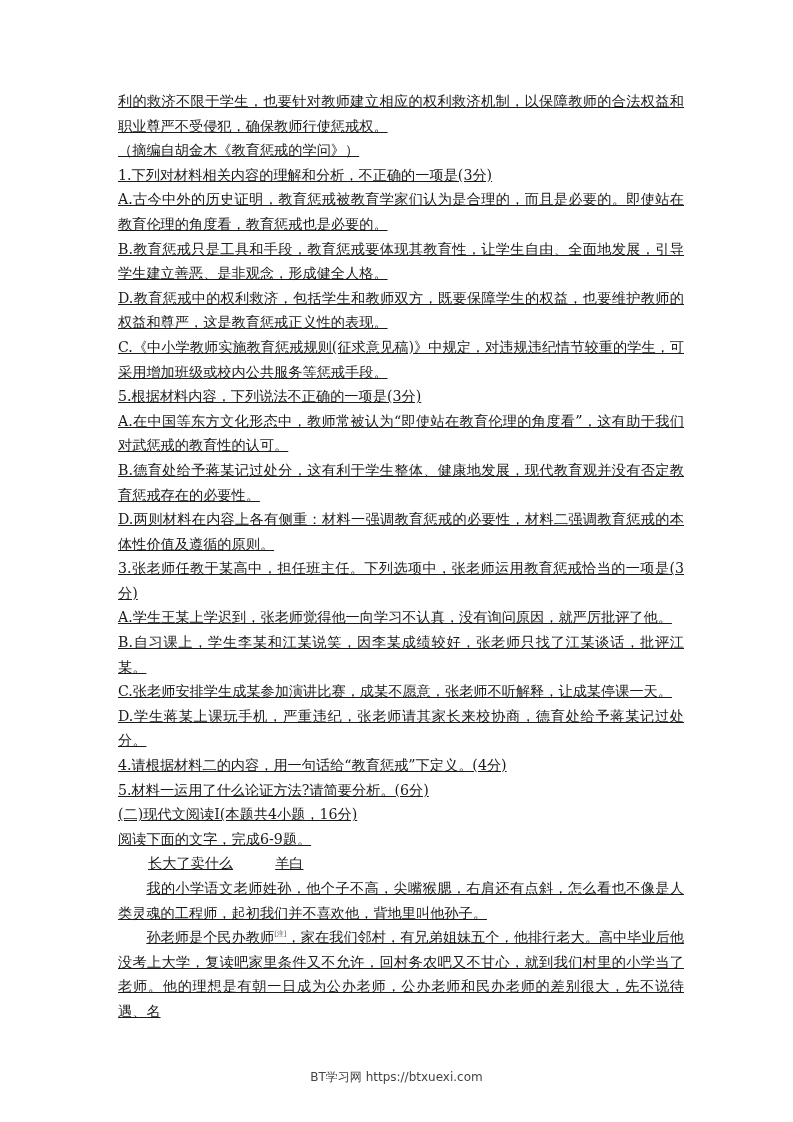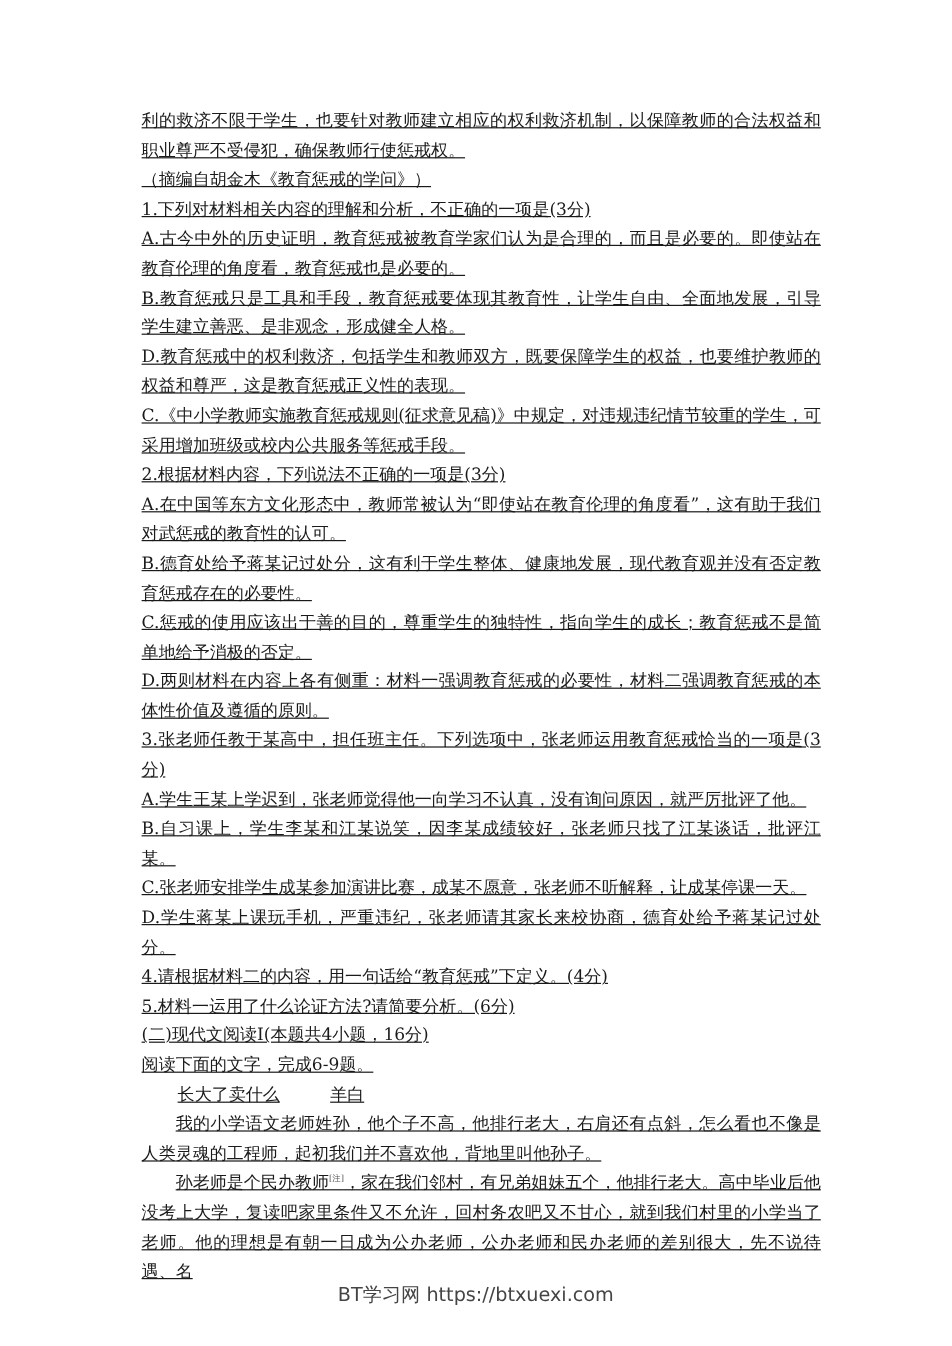--- a/index.html
+++ b/index.html
@@ -12,60 +12,59 @@
   }
   .p { margin: 0; text-decoration: underline; }
   .indent { text-indent: 2em; }
   .right { padding-right: 10px; }
   .title { text-align: left; padding-left: 30px; }
   .title .gap { display: inline-block; width: 42px; }
   sup.note { font-size: 7px; line-height: 0; vertical-align: super; color: #555; }
   .footer {
     position: absolute; left: 0; width: 793px; top: 1069px; text-align: center;
     font-family: "DejaVu Sans", "Liberation Sans", sans-serif;
-    font-size: 16px; color: #444;
+    font-size: 12px; color: #444;
   }
 </style>
 </head>
 <body>
 
 <div class="page">
   <p class="p">利的救济不限于学生，也要针对教师建立相应的权利救济机制，以保障教师的合法权益和职业尊严不受侵犯，确保教师行使惩戒权。</p>
   <p class="p right">（摘编自胡金木《教育惩戒的学问》）</p>
 
   <div>
     <p class="p">1.下列对材料相关内容的理解和分析，不正确的一项是(3分)</p>
     <p class="p">A.古今中外的历史证明，教育惩戒被教育学家们认为是合理的，而且是必要的。即使站在教育伦理的角度看，教育惩戒也是必要的。</p>
     <p class="p">B.教育惩戒只是工具和手段，教育惩戒要体现其教育性，让学生自由、全面地发展，引导学生建立善恶、是非观念，形成健全人格。</p>
     <p class="p">D.教育惩戒中的权利救济，包括学生和教师双方，既要保障学生的权益，也要维护教师的权益和尊严，这是教育惩戒正义性的表现。</p>
     <p class="p">C.《中小学教师实施教育惩戒规则(征求意见稿)》中规定，对违规违纪情节较重的学生，可采用增加班级或校内公共服务等惩戒手段。</p>
   </div>
 
   <div>
-    <p class="p">2.根据材料内容，下列说法不正确的一项是(3分)</p>
+    <p class="p">5.根据材料内容，下列说法不正确的一项是(3分)</p>
     <p class="p">A.在中国等东方文化形态中，教师常被认为“即使站在教育伦理的角度看”，这有助于我们对武惩戒的教育性的认可。</p>
     <p class="p">B.德育处给予蒋某记过处分，这有利于学生整体、健康地发展，现代教育观并没有否定教育惩戒存在的必要性。</p>
-    <p class="p">C.惩戒的使用应该出于善的目的，尊重学生的独特性，指向学生的成长；教育惩戒不是简单地给予消极的否定。</p>
     <p class="p">D.两则材料在内容上各有侧重：材料一强调教育惩戒的必要性，材料二强调教育惩戒的本体性价值及遵循的原则。</p>
   </div>
 
   <div>
     <p class="p">3.张老师任教于某高中，担任班主任。下列选项中，张老师运用教育惩戒恰当的一项是(3分)</p>
     <p class="p">A.学生王某上学迟到，张老师觉得他一向学习不认真，没有询问原因，就严厉批评了他。</p>
     <p class="p">B.自习课上，学生李某和江某说笑，因李某成绩较好，张老师只找了江某谈话，批评江某。</p>
     <p class="p">C.张老师安排学生成某参加演讲比赛，成某不愿意，张老师不听解释，让成某停课一天。</p>
     <p class="p">D.学生蒋某上课玩手机，严重违纪，张老师请其家长来校协商，德育处给予蒋某记过处分。</p>
   </div>
 
   <p class="p">4.请根据材料二的内容，用一句话给“教育惩戒”下定义。(4分)</p>
   <p class="p">5.材料一运用了什么论证方法?请简要分析。(6分)</p>
 
   <p class="p">(二)现代文阅读Ⅰ(本题共4小题，16分)</p>
   <p class="p">阅读下面的文字，完成6-9题。</p>
 
   <p class="p title">
     <span>长大了卖什么</span><span class="gap"></span><span>羊白</span>
   </p>
-  <p class="p indent">我的小学语文老师姓孙，他个子不高，他排行老大，右肩还有点斜，怎么看也不像是人类灵魂的工程师，起初我们并不喜欢他，背地里叫他孙子。</p>
+  <p class="p indent">我的小学语文老师姓孙，他个子不高，尖嘴猴腮，右肩还有点斜，怎么看也不像是人类灵魂的工程师，起初我们并不喜欢他，背地里叫他孙子。</p>
   <p class="p indent"><span>孙老师是个民办教师</span><sup class="note">[注]</sup><span>，家在我们邻村，有兄弟姐妹五个，他排行老大。高中毕业后他没考上大学，复读吧家里条件又不允许，回村务农吧又不甘心，就到我们村里的小学当了老师。他的理想是有朝一日成为公办老师，公办老师和民办老师的差别很大，先不说待遇、名</span></p>
 </div>
 
 <div class="footer">BT学习网 https://btxuexi.com</div>
 
 </body></html>

